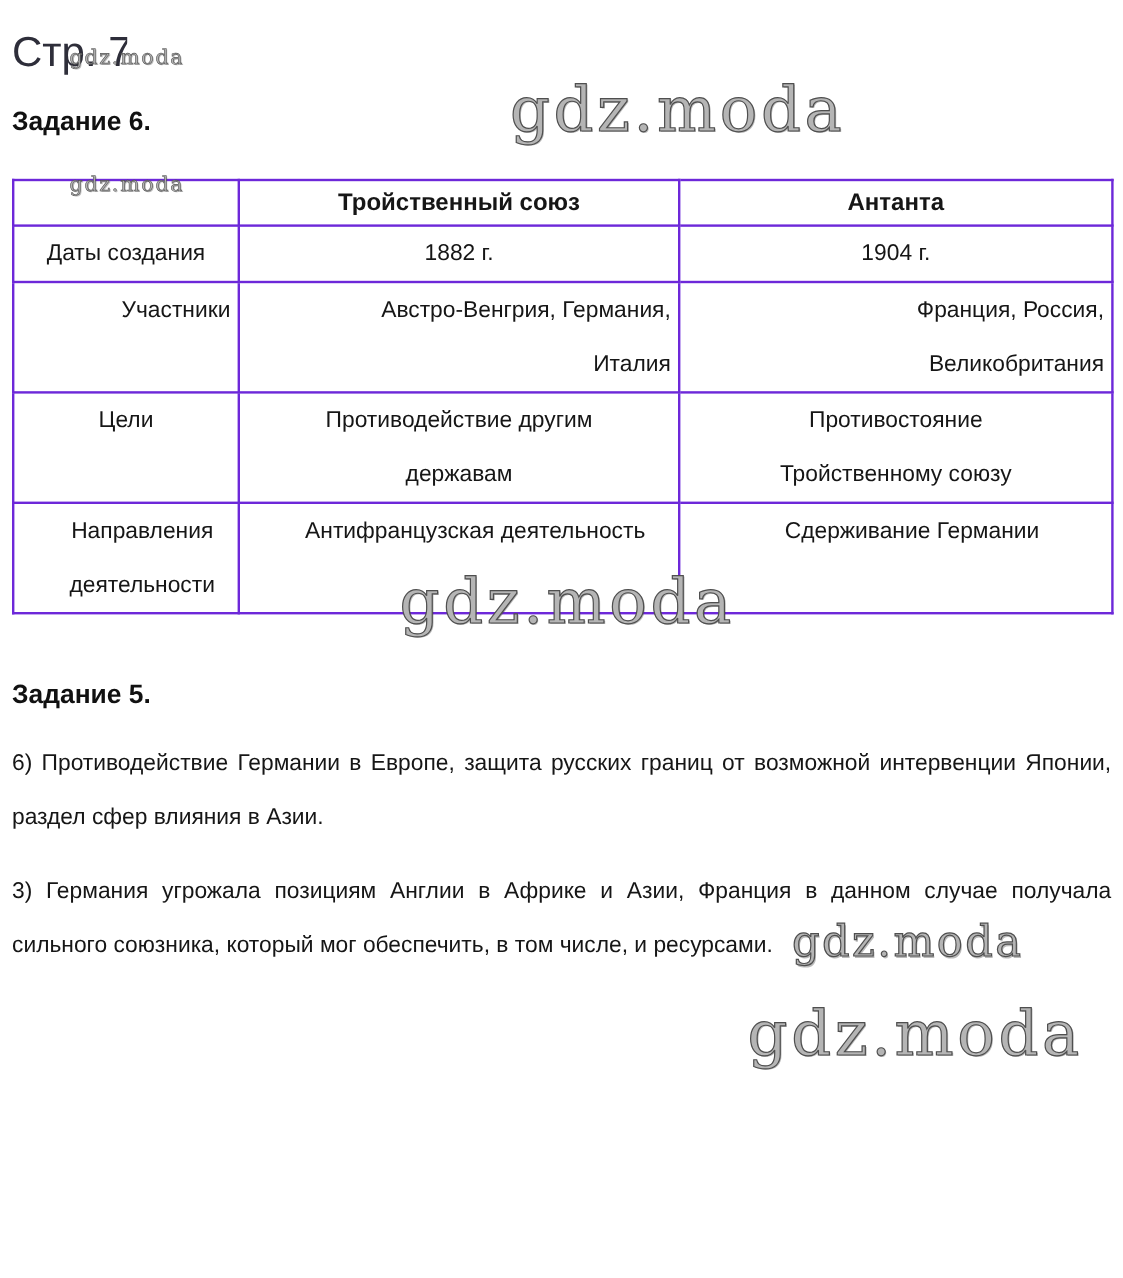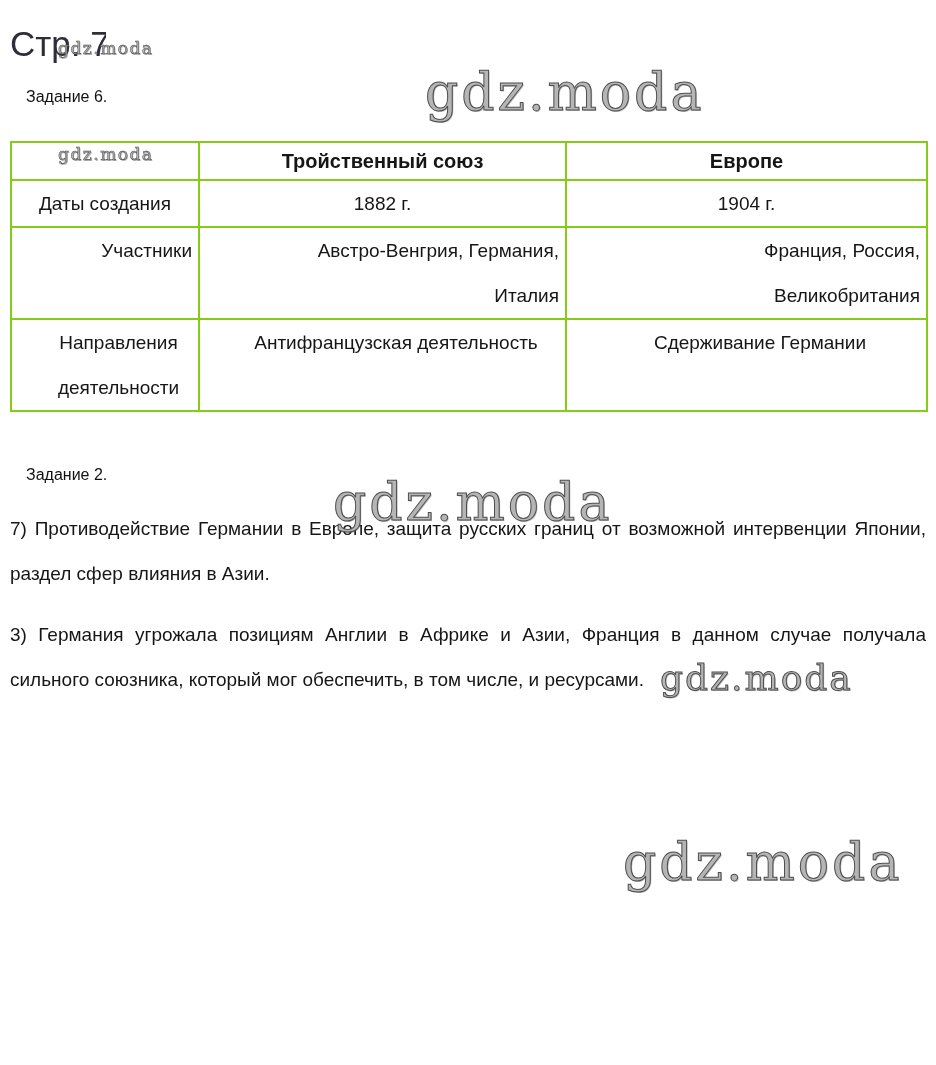--- a/index.html
+++ b/index.html
@@ -17,24 +17,24 @@
   .page-label {
     margin: 24px 0 0 0;
     font-size: 35px;
     font-weight: normal;
     color: #2e2e3a;
     width: 96px;
     overflow: hidden;
     white-space: nowrap;
   }
   .task-heading {
-    font-size: 16px;
-    font-weight: normal;
+    font-size: 22px;
+    font-weight: bold;
     color: #111111;
-    margin: 16px;
+    margin: 0;
   }
   .task6-heading { margin-top: 24px; }
   .task7-heading { margin-top: 54px; }
 
   
   .wm {
     font-family: "DejaVu Serif", serif;
     font-weight: normal;
     color: #b5b5b5;
     -webkit-text-stroke: 1px #4f4f4f;
@@ -62,21 +62,21 @@
   
   table.alliances {
     margin-top: 35px;
     width: 916px;
     border-collapse: collapse;
     table-layout: fixed;
     font-size: 19px;
     color: #161616;
   }
   table.alliances th, table.alliances td {
-    border: 2px solid #84cc16;
+    border: 2px solid #6d28d9;
     padding: 0 6px;
     text-align: center;
     overflow: visible;
   }
   table.alliances thead th {
     height: 36px;
     font-weight: bold;
     font-size: 20px;
     vertical-align: middle;
     line-height: 24px;
@@ -123,47 +123,54 @@
     <table class="alliances">
       <colgroup>
         <col style="width:188px">
         <col style="width:367px">
         <col style="width:361px">
       </colgroup>
       <thead>
         <tr>
           <th></th>
           <th>Тройственный союз</th>
-          <th>Европе</th>
+          <th>Антанта</th>
         </tr>
       </thead>
       <tbody>
         <tr class="r-dates">
           <td>Даты создания</td>
           <td>1882 г.</td>
           <td>1904 г.</td>
         </tr>
         <tr class="r-members">
           <td>Участники</td>
           <td>Австро-Венгрия, Германия,
 Италия</td>
           <td>Франция, Россия,
 Великобритания</td>
         </tr>
+        <tr class="r-goals">
+          <td>Цели</td>
+          <td>Противодействие другим
+державам</td>
+          <td>Противостояние
+Тройственному союзу</td>
+        </tr>
         <tr class="r-directions">
           <td>Направления
 деятельности</td>
           <td>Антифранцузская деятельность</td>
           <td>Сдерживание Германии</td>
         </tr>
       </tbody>
     </table>
 
-    <h2 class="task-heading task7-heading">Задание 2.</h2>
+    <h2 class="task-heading task7-heading">Задание 5.</h2>
 
-    <p class="answer answer-first">7) Противодействие Германии в Европе, защита русских границ от возможной интервенции Японии, раздел сфер влияния в Азии.</p>
+    <p class="answer answer-first">6) Противодействие Германии в Европе, защита русских границ от возможной интервенции Японии, раздел сфер влияния в Азии.</p>
 
 
     <p class="answer answer-3"><span>3) Германия угрожала позициям Англии в Африке и Азии, Франция в данном случае получала сильного союзника, который мог обеспечить, в том числе, и ресурсами.</span><span class="wm wm-inline">gdz.moda</span></p>
 
 
   </div>
 </div>
 
 </body></html>

